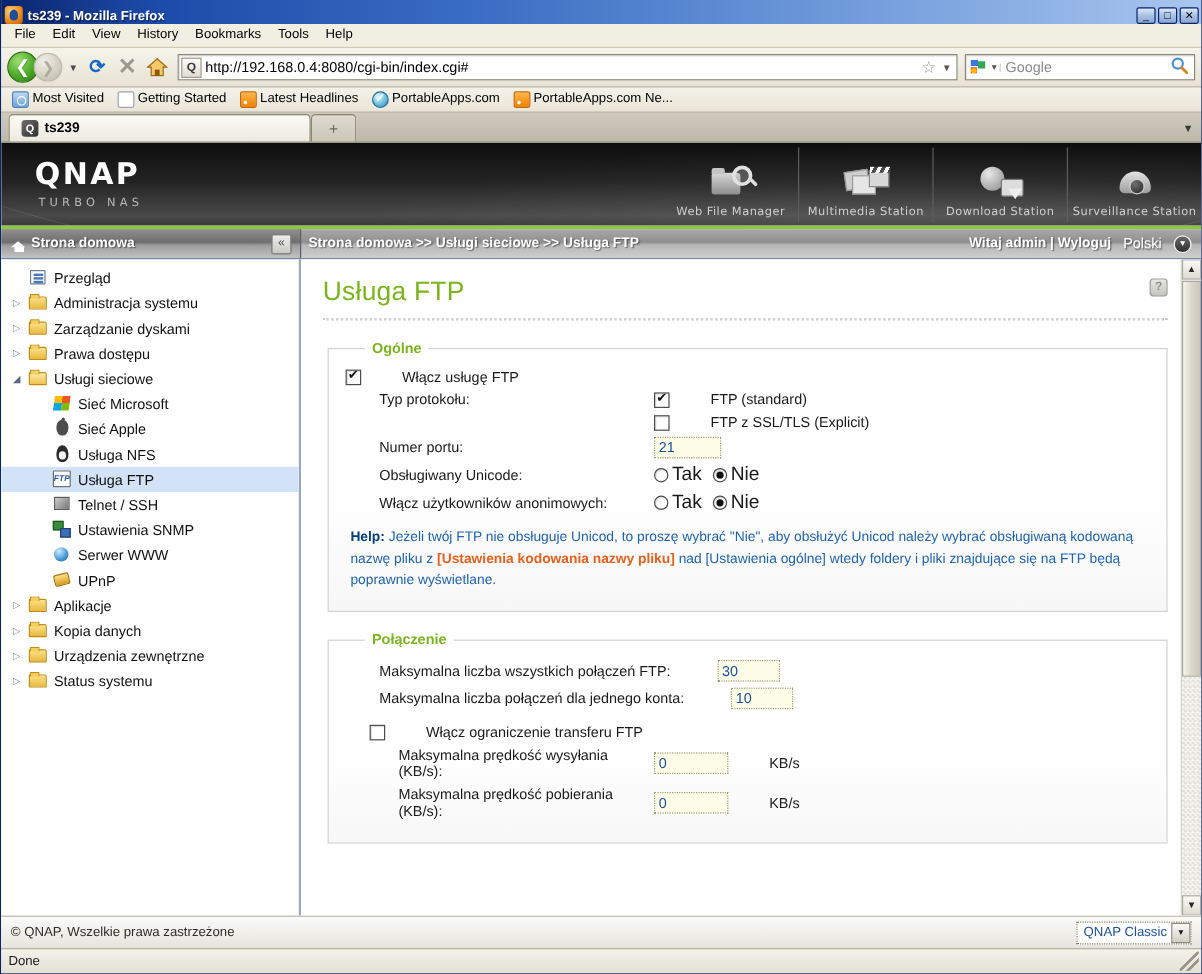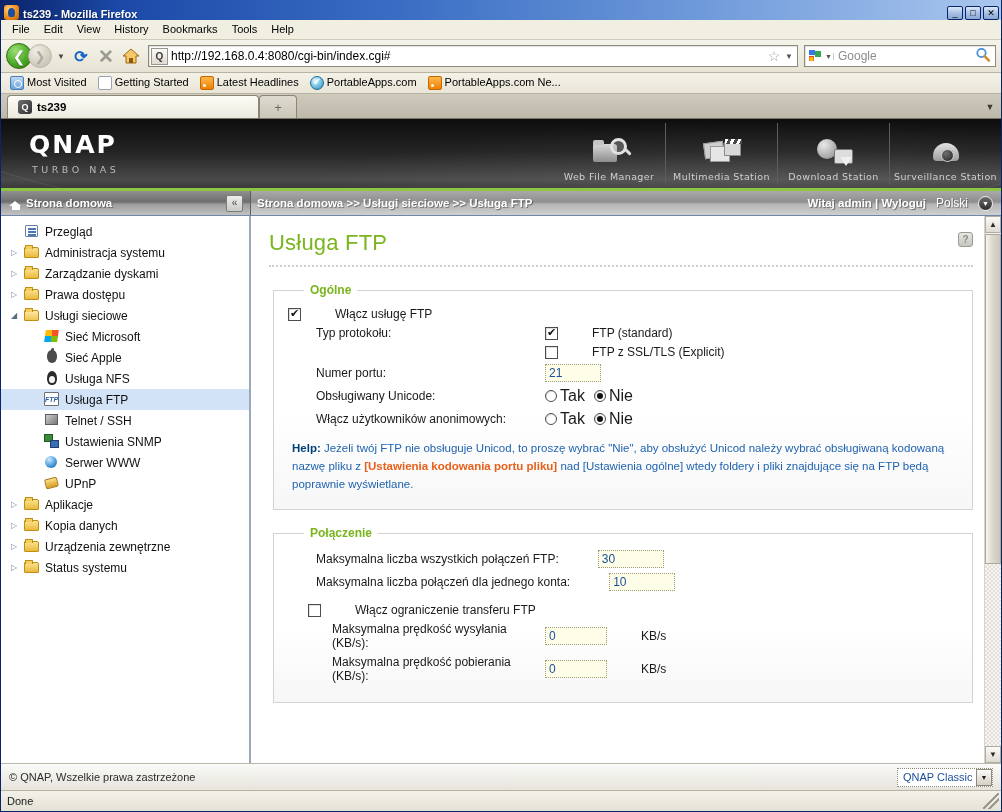--- a/index.html
+++ b/index.html
@@ -408,21 +408,21 @@
   .radio-grp { display: flex; align-items: center; gap: 9px; }
   .radio-opt { display: flex; align-items: center; font-size: 16px; color: #1a1a1a; }
 
   .txtin {
     background: #fdfde8; border: 1px dotted #9d9d7a;
     height: 18px; font-size: 12px; color: #1b4f9c;
     padding: 0 3px; display: flex; align-items: center;
     font-family: "Liberation Sans", sans-serif;
   }
   .w-port { width: 56px; }
-  .w-conn { width: 66px; }
+  .w-conn { width: 52px; }
   .w-speed { width: 62px; }
   .unit { font-size: 12px; color: #1a1a1a; margin-left: 7px; }
 
   #nota {
     font-size: 11.5px; line-height: 1.55; color: #1f63b0;
     margin: 12px 4px 2px 4px;
   }
   #nota b { color: #00407a; }
   .nota-link { color: #e8601c; font-weight: bold; }
 
@@ -812,21 +812,21 @@
                 <span>Tak</span>
               </span>
               <span class="radio-opt">
                 <span class="rb checked"></span>
                 <span>Nie</span>
               </span>
             </span>
           </div>
 
           <div id="nota">
-            <b>Help:</b><span> Jeżeli twój FTP nie obsługuje Unicod, to proszę wybrać "Nie", aby obsłużyć Unicod należy wybrać obsługiwaną kodowaną nazwę pliku z </span><span class="nota-link">[Ustawienia kodowania portu pliku]</span><span> nad [Ustawienia ogólne] wtedy foldery i pliki znajdujące się na FTP będą poprawnie wyświetlane.</span>
+            <b>Help:</b><span> Jeżeli twój FTP nie obsługuje Unicod, to proszę wybrać "Nie", aby obsłużyć Unicod należy wybrać obsługiwaną kodowaną nazwę pliku z </span><span class="nota-link">[Ustawienia kodowania nazwy pliku]</span><span> nad [Ustawienia ogólne] wtedy foldery i pliki znajdujące się na FTP będą poprawnie wyświetlane.</span>
           </div>
         </fieldset>
 
         <fieldset class="box">
           <legend>Połączenie</legend>
 
           <div class="row">
             <span class="row-label indent">Maksymalna liczba wszystkich połączeń FTP:</span>
             <span class="txtin w-conn" style="margin-left:12px">30</span>
           </div>

